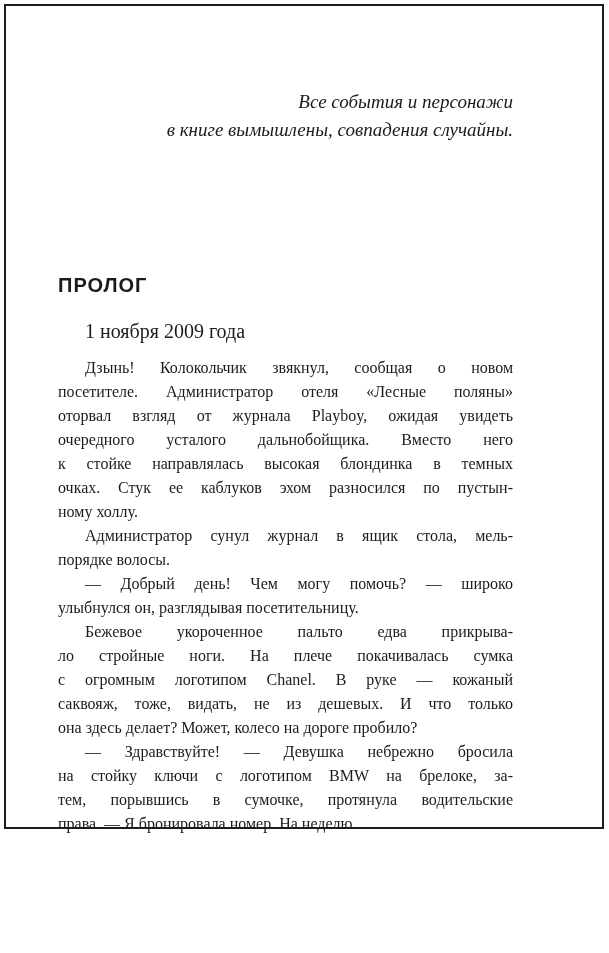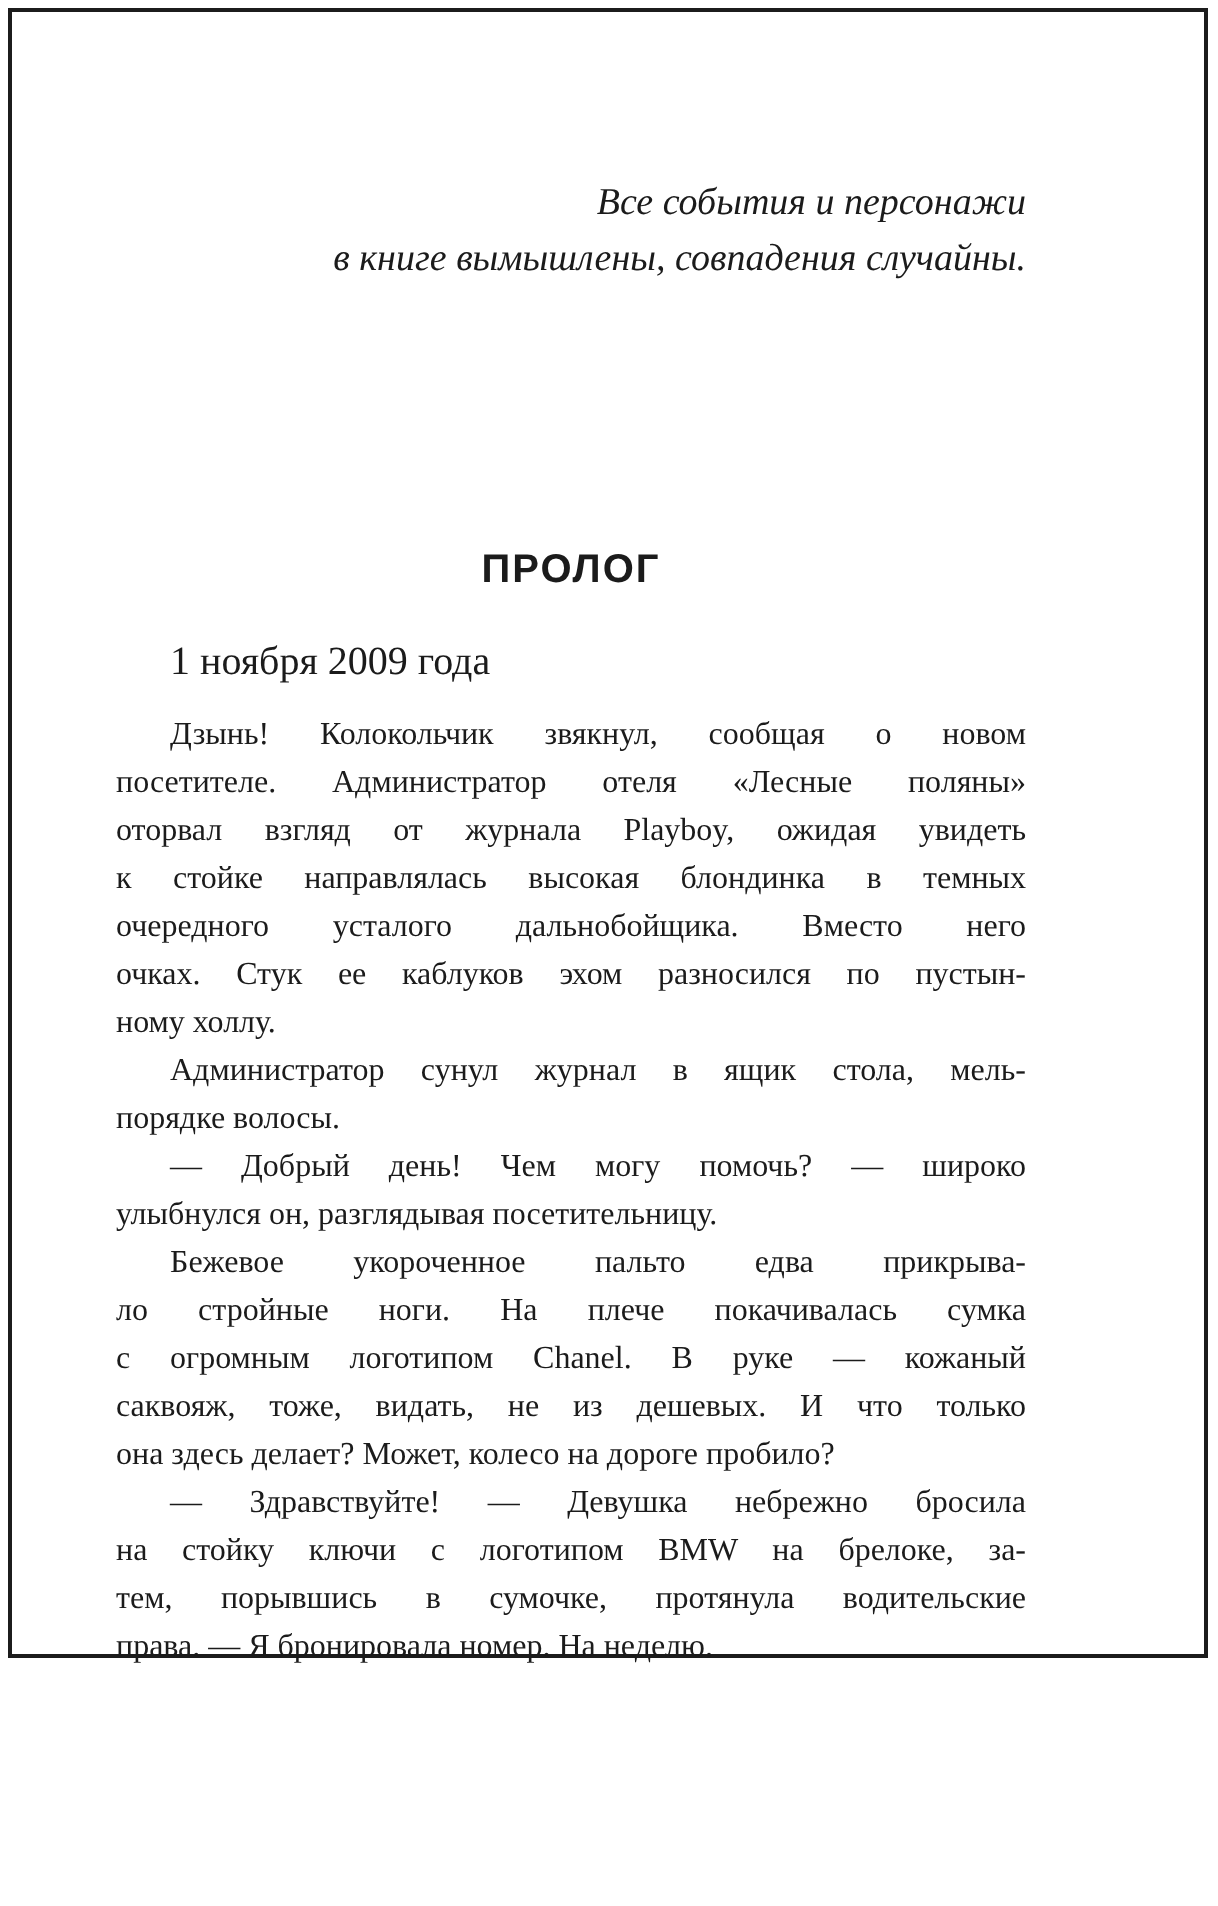--- a/index.html
+++ b/index.html
@@ -28,21 +28,20 @@
   }
   .epigraph {
     margin-top: 88px;
     text-align: right;
     font-style: italic;
     font-size: 19px;
     line-height: 28px;
   }
   .chapter-heading {
     margin-top: 128px;
-    text-align: center;
     font-family: "Liberation Sans", sans-serif;
     font-weight: bold;
     font-size: 20px;
     letter-spacing: 1px;
     line-height: 26px;
   }
   .date-line {
     margin-top: 20px;
     padding-left: 27px;
     font-size: 20px;
@@ -87,22 +86,22 @@
 
     <div class="chapter-heading">ПРОЛОГ</div>
 
     <div class="date-line">1 ноября 2009 года</div>
 
     <div class="body-text">
         <div class="para">
           <div class="line first">Дзынь! Колокольчик звякнул, сообщая о новом</div>
           <div class="line">посетителе. Администратор отеля «Лесные поляны»</div>
           <div class="line">оторвал взгляд от журнала Playboy, ожидая увидеть</div>
+          <div class="line">очередного усталого дальнобойщика. Вместо него</div>
           <div class="line">к стойке направлялась высокая блондинка в темных</div>
-          <div class="line">очередного усталого дальнобойщика. Вместо него</div>
           <div class="line">очках. Стук ее каблуков эхом разносился по пустын-</div>
           <div class="line last">ному холлу.</div>
         </div>
         <div class="para">
           <div class="line first">Администратор сунул журнал в ящик стола, мель-</div>
           <div class="line last">порядке волосы.</div>
         </div>
         <div class="para">
           <div class="line first">— Добрый день! Чем могу помочь? — широко</div>
           <div class="line last">улыбнулся он, разглядывая посетительницу.</div>

